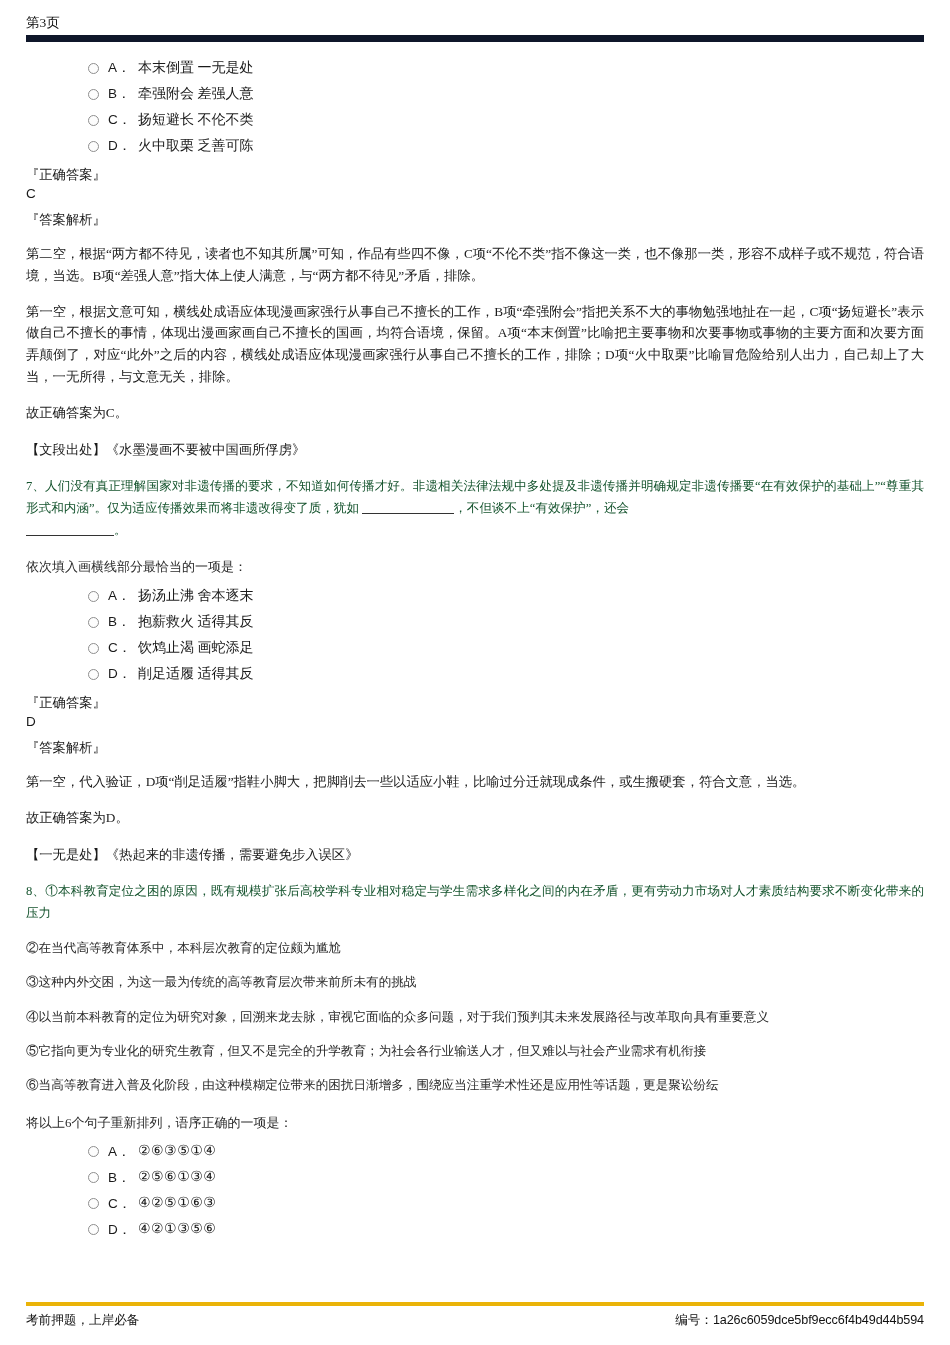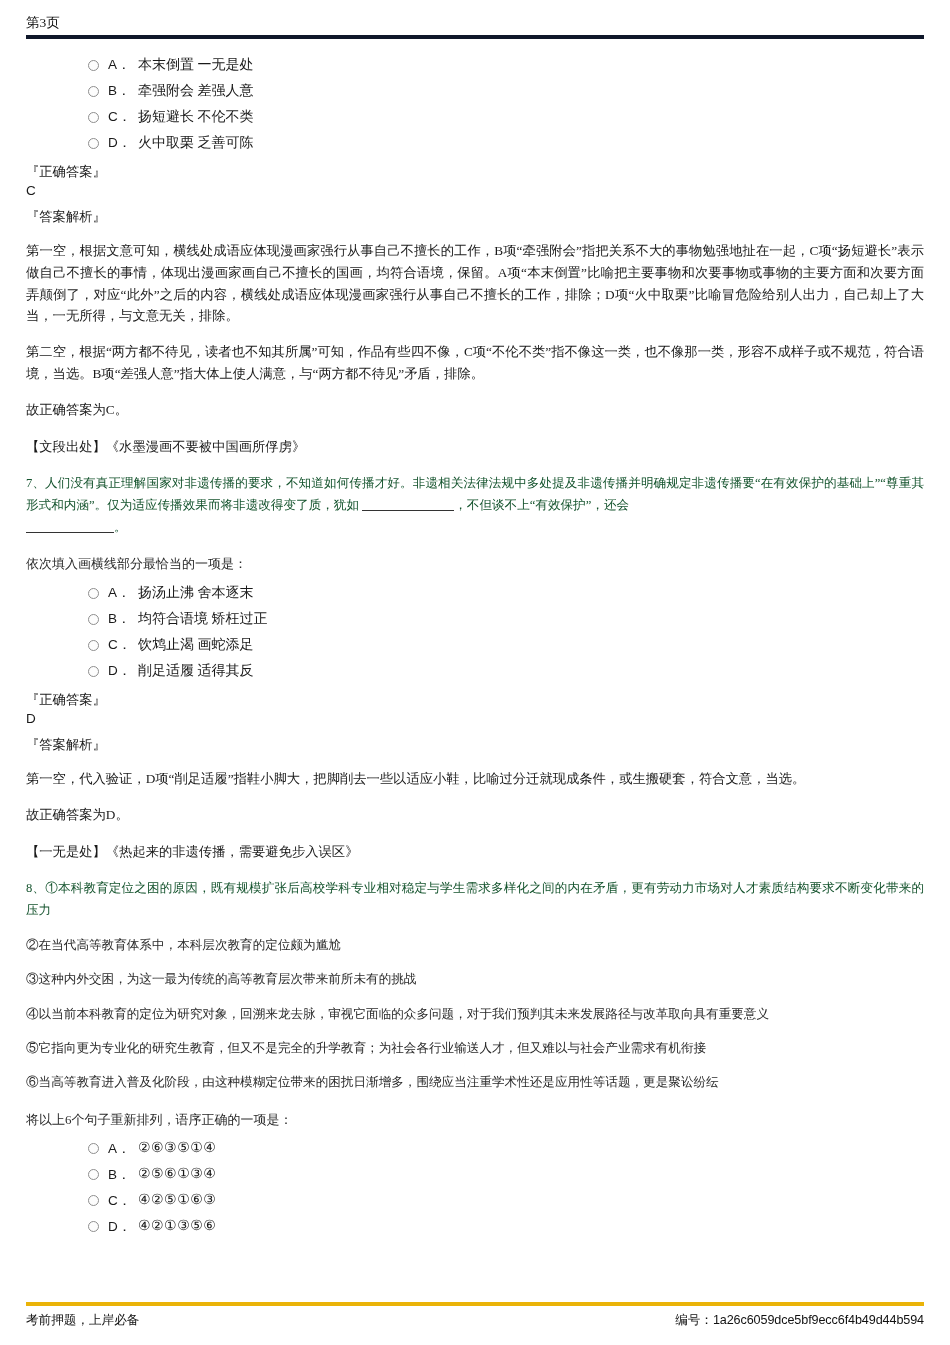--- a/index.html
+++ b/index.html
@@ -21,21 +21,21 @@
     box-sizing: border-box;
     padding: 0;
     position: relative;
     display: flex;
     flex-direction: column;
   }
 
   
   .page-header {
     margin: 14px 26px 0 26px;
-    border-bottom: 4px solid #0f172a;
+    border-bottom: 7px solid #0f172a;
     padding-bottom: 3px;
     display: flex;
     justify-content: space-between;
     align-items: flex-end;
     font-size: 13.5px;
     color: #111;
   }
   .page-header .hdr-left {
     letter-spacing: 0px;
   }
@@ -196,39 +196,39 @@
         <span class="radio"></span>
         <span class="opt-letter">D．</span>
         <span class="opt-text">火中取栗 乏善可陈</span>
       </li>
     </ul>
 
     <div class="bracket-line">『正确答案』</div>
     <div class="answer-letter">C</div>
     <div class="bracket-line">『答案解析』</div>
 
+    <div class="para">第二空，根据“两方都不待见，读者也不知其所属”可知，作品有些四不像，C项“不伦不类”指不像这一类，也不像那一类，形容不成样子或不规范，符合语境，当选。B项“差强人意”指大体上使人满意，与“两方都不待见”矛盾，排除。</div>
     <div class="para">第一空，根据文意可知，横线处成语应体现漫画家强行从事自己不擅长的工作，B项“牵强附会”指把关系不大的事物勉强地扯在一起，C项“扬短避长”表示做自己不擅长的事情，体现出漫画家画自己不擅长的国画，均符合语境，保留。A项“本末倒置”比喻把主要事物和次要事物或事物的主要方面和次要方面弄颠倒了，对应“此外”之后的内容，横线处成语应体现漫画家强行从事自己不擅长的工作，排除；D项“火中取栗”比喻冒危险给别人出力，自己却上了大当，一无所得，与文意无关，排除。</div>
-    <div class="para">第二空，根据“两方都不待见，读者也不知其所属”可知，作品有些四不像，C项“不伦不类”指不像这一类，也不像那一类，形容不成样子或不规范，符合语境，当选。B项“差强人意”指大体上使人满意，与“两方都不待见”矛盾，排除。</div>
     <div class="para">故正确答案为C。</div>
     <div class="source-line">【文段出处】《水墨漫画不要被中国画所俘虏》</div>
 
     <div class="q-stem"><span>7、人们没有真正理解国家对非遗传播的要求，不知道如何传播才好。非遗相关法律法规中多处提及非遗传播并明确规定非遗传播要“在有效保护的基础上”“尊重其形式和内涵”。仅为适应传播效果而将非遗改得变了质，犹如 </span><span class="blank-u"></span><span>，不但谈不上“有效保护”，还会 </span><br><span class="blank-u short"></span><span>。</span></div>
 
     <div class="q-ask">依次填入画横线部分最恰当的一项是：</div>
 
     <ul class="options">
       <li class="option-row">
         <span class="radio"></span>
         <span class="opt-letter">A．</span>
         <span class="opt-text">扬汤止沸 舍本逐末</span>
       </li>
       <li class="option-row">
         <span class="radio"></span>
         <span class="opt-letter">B．</span>
-        <span class="opt-text">均符合语境 矫枉过正</span>
+        <span class="opt-text">抱薪救火 适得其反</span>
       </li>
       <li class="option-row">
         <span class="radio"></span>
         <span class="opt-letter">C．</span>
         <span class="opt-text">饮鸩止渴 画蛇添足</span>
       </li>
       <li class="option-row">
         <span class="radio"></span>
         <span class="opt-letter">D．</span>
         <span class="opt-text">削足适履 适得其反</span>

